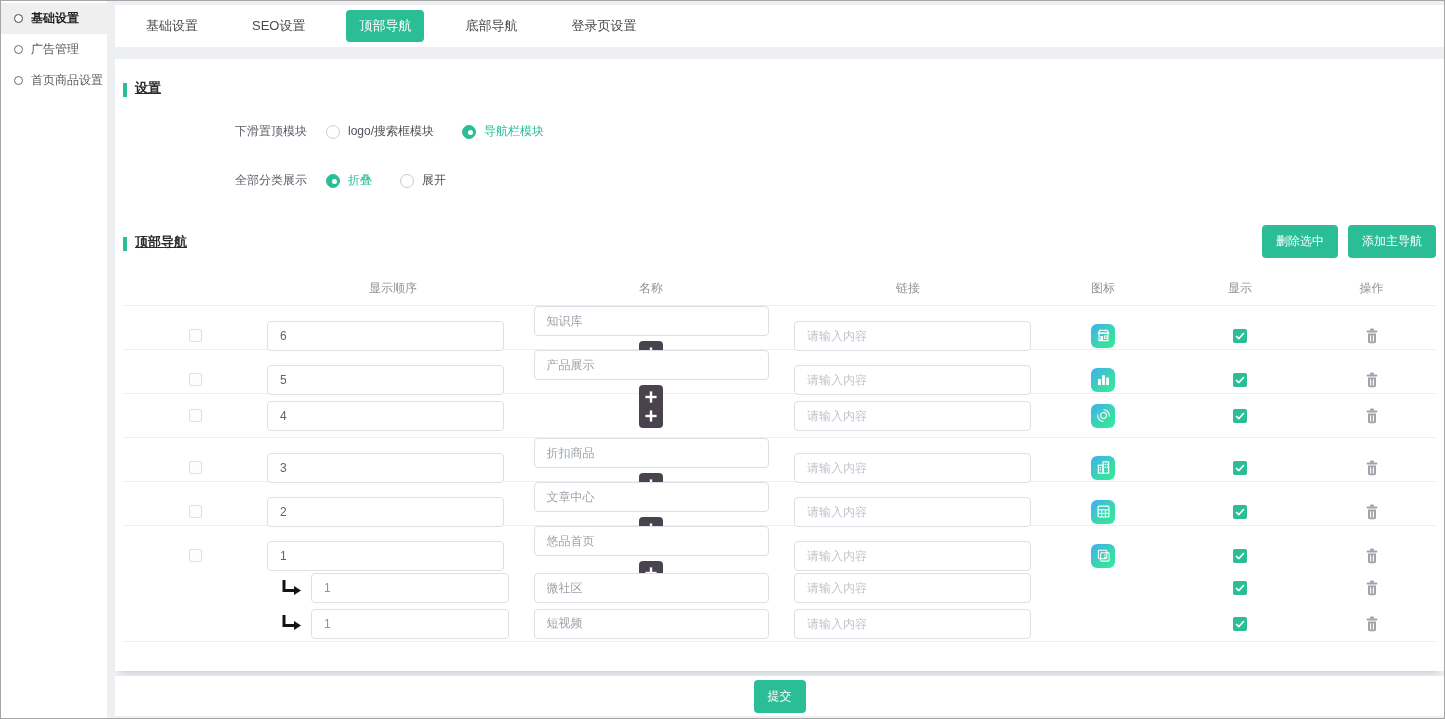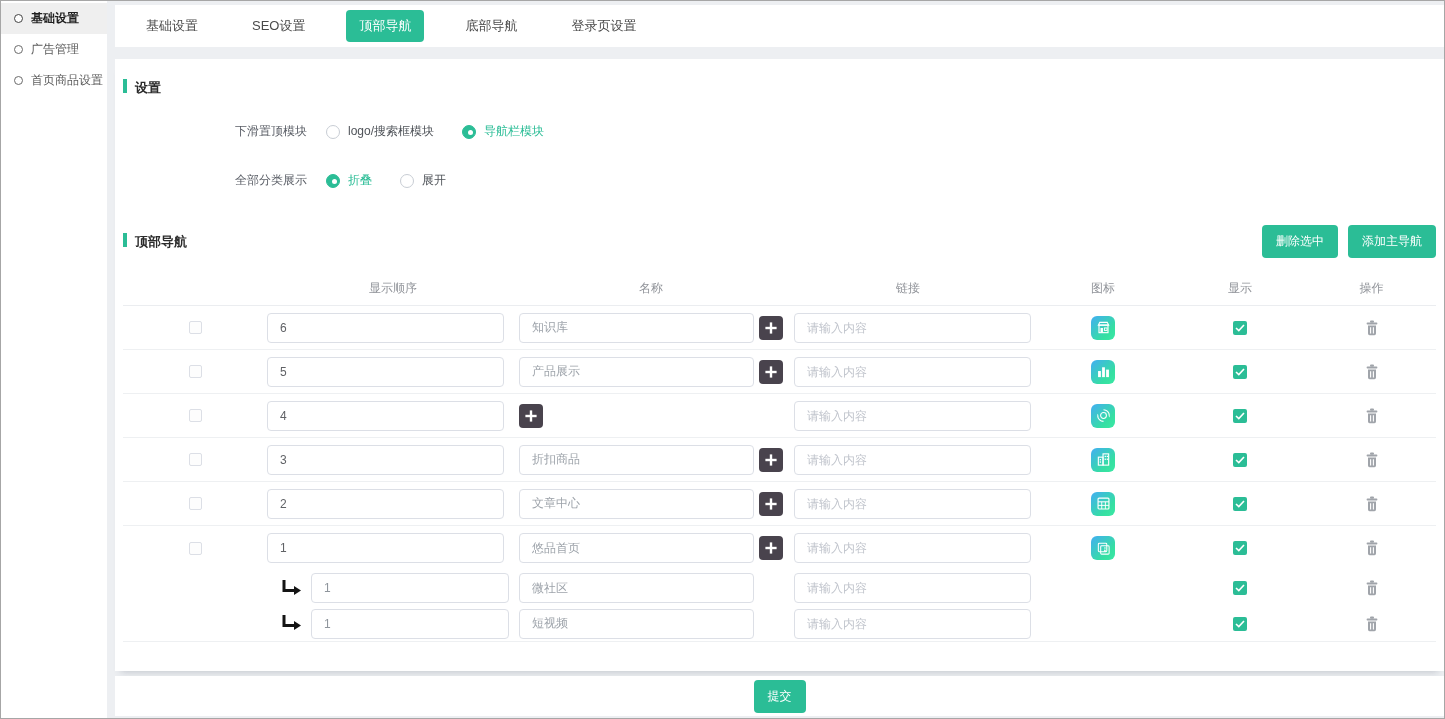--- a/index.html
+++ b/index.html
@@ -57,23 +57,24 @@
   
   .card {
     background:#fff; flex:1;
     margin-bottom:5px;
     padding:0 8px;
     box-shadow:0 7px 7px -6px rgba(60,70,90,.25);
     overflow:hidden;
   }
 
   .section-head {
-    display:flex; align-items:flex-start; gap:8px;
+    display:flex; align-items:flex-end; gap:8px;
     font-size:13px; font-weight:bold; color:#2b2b2b;
     margin-top:20px;
+    text-decoration:underline;
   }
   .green-bar { width:4px; height:14px; background:#2bbd96; }
 
   
   .set-row {
     display:flex; align-items:center;
     margin-left:112px;
     font-size:12px; color:#5a5e66;
   }
   .set-row.first { margin-top:26px; }
@@ -125,21 +126,21 @@
     border-radius:2px; background:#fdfdfd; cursor:pointer;
   }
   .txt-input {
     height:30px; width:237px;
     border:1px solid #dcdfe6; border-radius:4px;
     padding:0 12px; font-size:12px; color:#606266;
     font-family:inherit; outline:none; background:#fff;
   }
   .txt-input.name { width:235px; color:#9da3aa; }
   .txt-input::placeholder { color:#c0c4cc; }
-  .namecell { display:flex; align-items:center; gap:5px; }
+  .namecell { display:flex; align-items:center; gap:5px;flex-direction:column; }
   .linkcell { padding-left:11px; }
   .plus-btn {
     width:24px; height:24px; border:none; border-radius:4px;
     background:#49434d; cursor:pointer; flex:0 0 auto;
     display:flex; align-items:center; justify-content:center; padding:0;
   }
   .subcell { display:flex; align-items:center; padding-left:14px; }
   .sub-input { width:198px; margin-left:9px; color:#8f959c; }
   .arrow-ico { flex:0 0 auto; display:block; }
 

